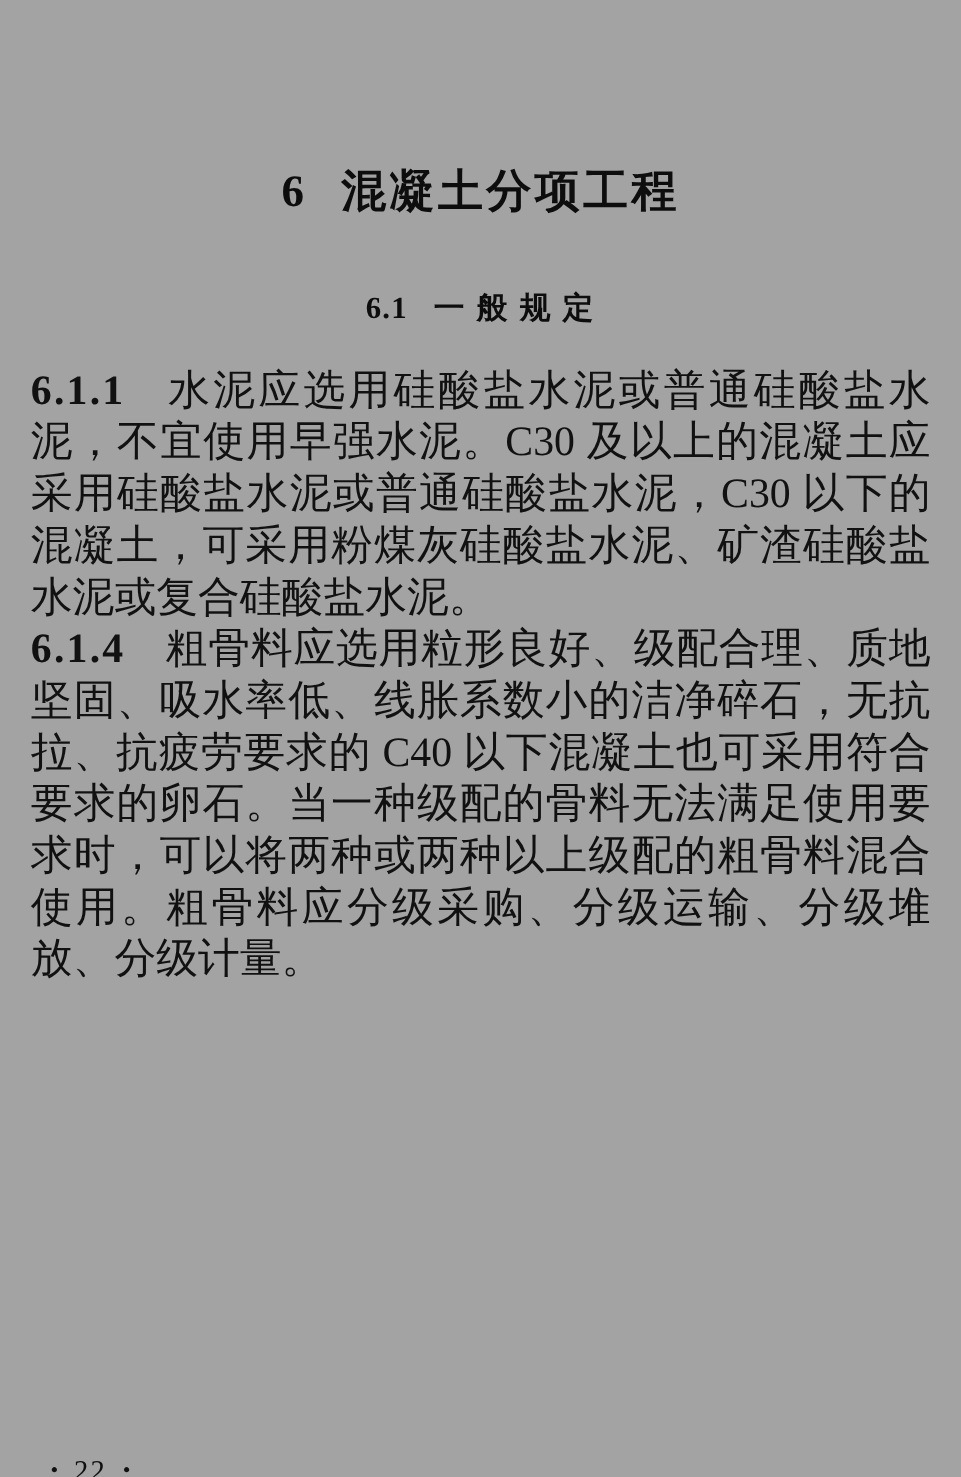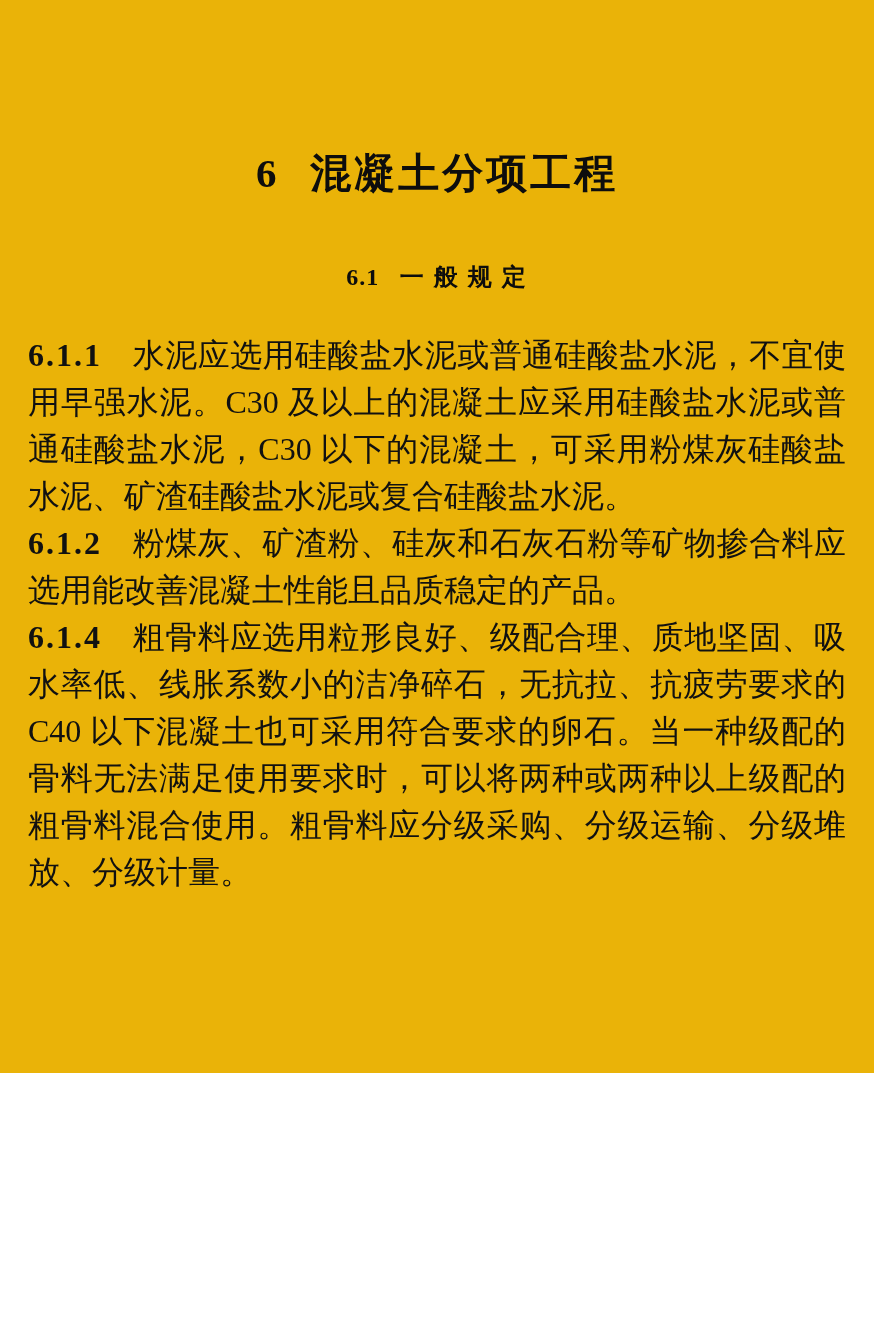--- a/index.html
+++ b/index.html
@@ -9,23 +9,23 @@
   body {
     width: 874px;
     height: 1343px;
     background: #ffffff;
     color: #111111;
     font-family: "Liberation Serif", "DejaVu Serif", serif;
   }
   .page {
     position: relative;
     width: 874px;
-    height: 1073px;
+    height: 1343px;
     overflow: hidden;
-    background: #eab308;
+    background: #a3a3a3;
   }
   .chapter-title {
     position: absolute;
     top: 146px;
     left: 0;
     width: 100%;
     margin: 0;
     text-align: center;
     font-size: 41px;
     font-weight: bold;
@@ -35,40 +35,40 @@
   .chapter-num {
     margin-right: 0.75em;
   }
   .section-title {
     position: absolute;
     top: 261px;
     left: 0;
     width: 100%;
     margin: 0;
     text-align: center;
-    font-size: 24px;
+    font-size: 28px;
     font-weight: bold;
     color: #0d0d0d;
   }
   .section-num {
     margin-right: 0.85em;
     letter-spacing: 1px;
   }
   .section-name {
     letter-spacing: 2px;
   }
   .clauses {
     position: absolute;
     top: 332px;
     left: 28px;
     width: 818px;
   }
   .clause {
     margin: 0;
-    font-size: 32px;
+    font-size: 38px;
     line-height: 47px;
     text-align: justify;
     text-justify: inter-ideograph;
     color: #111111;
   }
   .clause-number {
     font-weight: bold;
     letter-spacing: 2px;
     margin-right: 0.95em;
     white-space: nowrap;
@@ -94,21 +94,20 @@
 
 <div class="page">
 
   <h1 class="chapter-title"><span class="chapter-num">6</span><span>混凝土分项工程</span></h1>
 
   <h2 class="section-title"><span class="section-num">6.1</span><span class="section-name">一 般 规 定</span></h2>
 
   <div class="clauses">
   <p class="clause"><span class="clause-number">6.1.1</span><span class="clause-text">水泥应选用硅酸盐水泥或普通硅酸盐水泥，不宜使用早强水泥。C30 及以上的混凝土应采用硅酸盐水泥或普通硅酸盐水泥，C30 以下的混凝土，可采用粉煤灰硅酸盐水泥、矿渣硅酸盐水泥或复合硅酸盐水泥。</span></p>
 
-  <p class="clause"><span class="clause-number">6.1.2</span><span class="clause-text">粉煤灰、矿渣粉、硅灰和石灰石粉等矿物掺合料应选用能改善混凝土性能且品质稳定的产品。</span></p>
 
 
   <p class="clause"><span class="clause-number">6.1.4</span><span class="clause-text">粗骨料应选用粒形良好、级配合理、质地坚固、吸水率低、线胀系数小的洁净碎石，无抗拉、抗疲劳要求的 C40 以下混凝土也可采用符合要求的卵石。当一种级配的骨料无法满足使用要求时，可以将两种或两种以上级配的粗骨料混合使用。粗骨料应分级采购、分级运输、分级堆放、分级计量。</span></p>
 
 
 </div>
 
   <div class="footer"><span class="dot">•</span><span class="num">22</span><span class="dot">•</span></div>
 
 </div>

